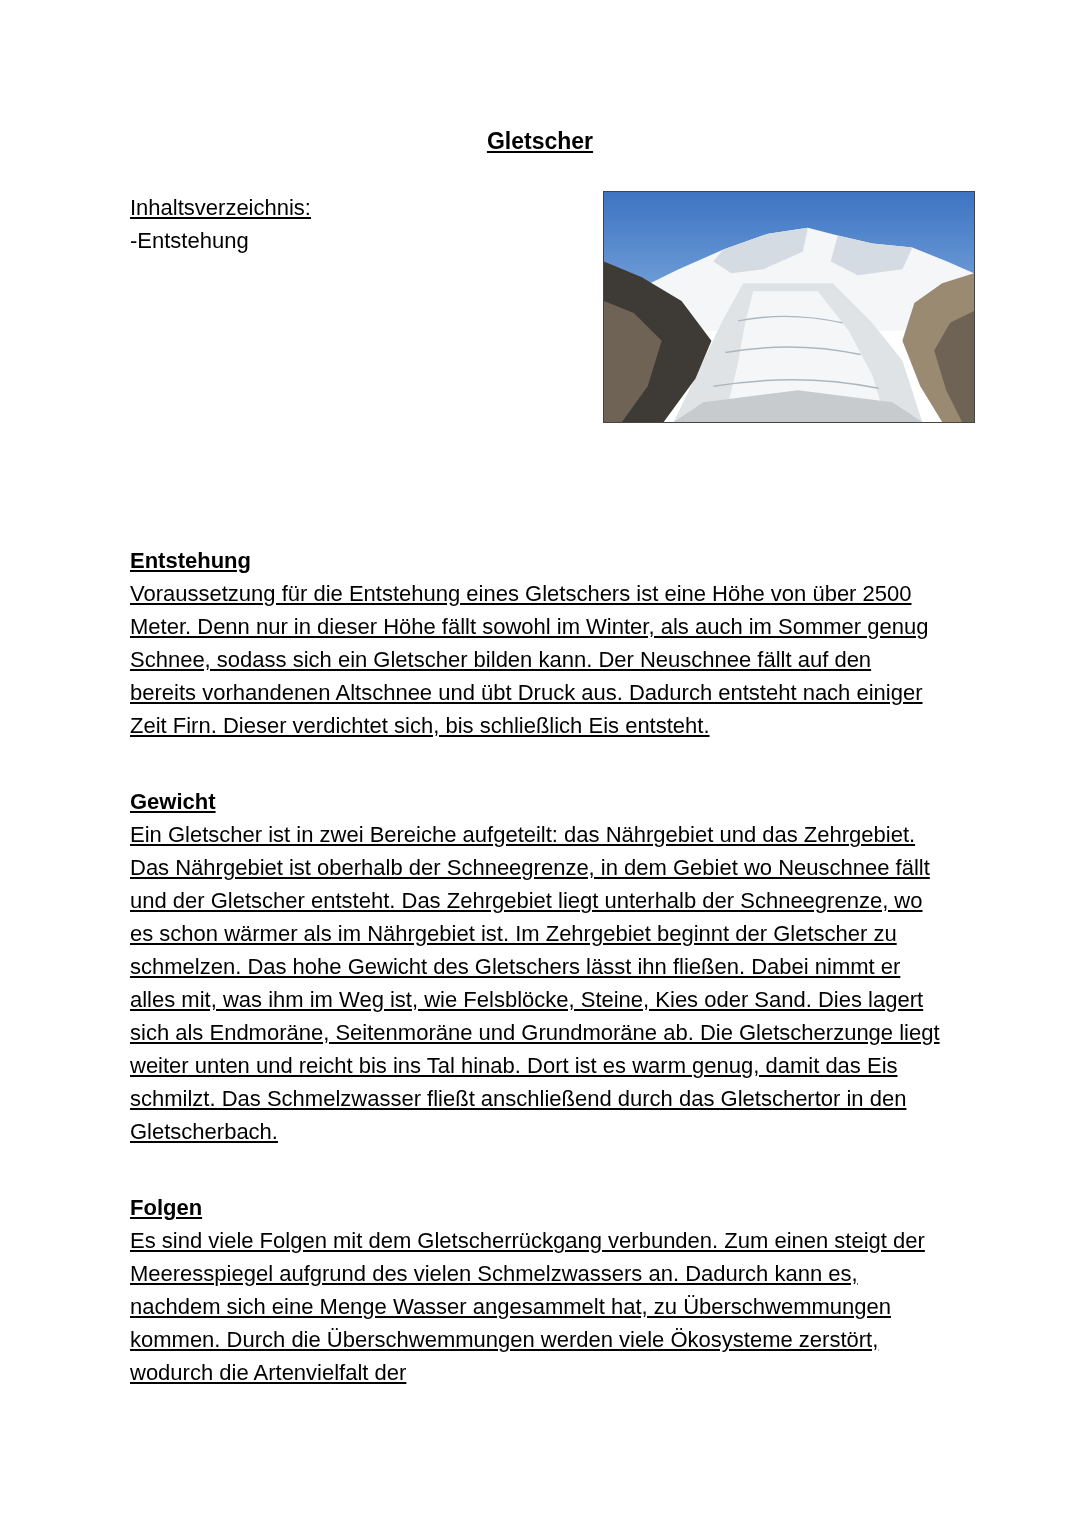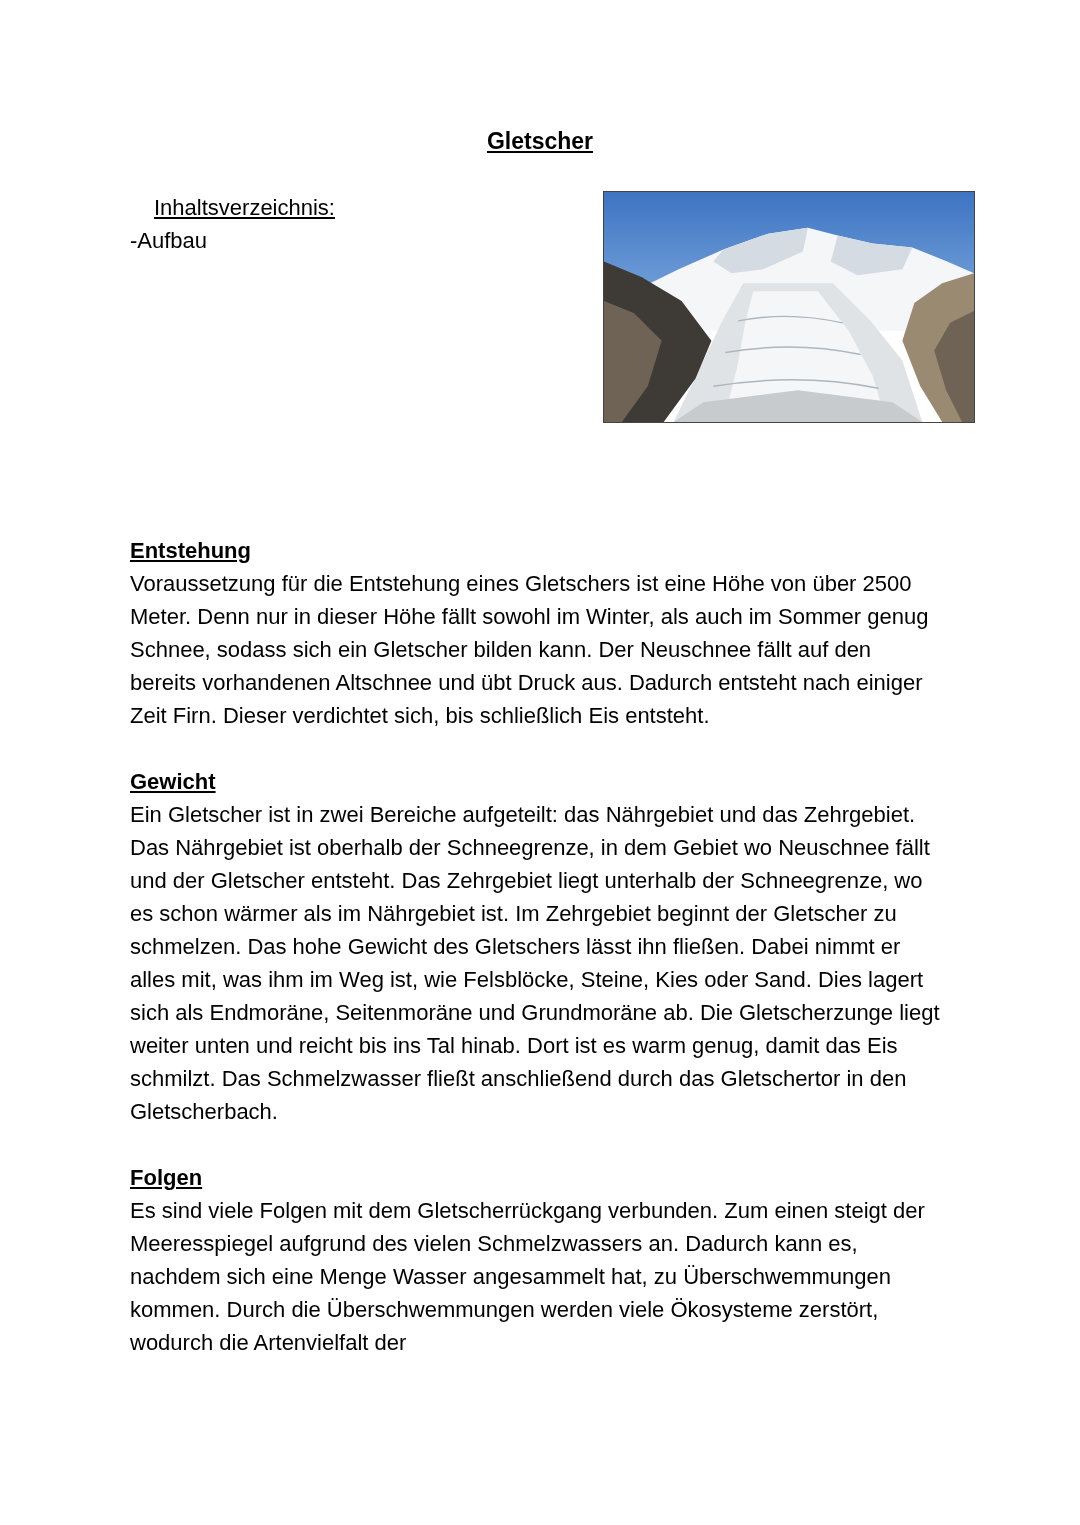--- a/index.html
+++ b/index.html
@@ -36,70 +36,70 @@
     position: relative;
     width: 845px;
     min-height: 310px;
   }
   .toc {
     font-size: 22px;
     line-height: 33px;
   }
   .toc-heading {
     text-decoration: underline;
-    margin-left: 24px;
   }
   .photo-frame {
     position: absolute;
     top: 0;
     right: 0;
     width: 372px;
     height: 232px;
     border: 1px solid #444444;
     box-sizing: border-box;
     overflow: hidden;
   }
   .photo-frame svg {
     display: block;
     width: 100%;
     height: 100%;
   }
   .section {
     width: 812px;
-    margin-top: 33px;
+    margin-top: 43px;
     font-size: 22px;
     line-height: 33px;
   }
   .section:first-of-type {
     margin-top: 15px;
   }
   .section h2 {
     font-size: 22px;
     line-height: 33px;
     font-weight: bold;
     text-decoration: underline;
     margin: 0;
     padding: 0;
   }
   .section p {
     margin: 0;
     padding: 0;
+    text-decoration: underline;
   }
 </style>
 </head>
 <body>
 
 <div class="page">
 
   <h1 class="doc-title">Gletscher</h1>
 
   <div class="toc-photo-row">
     <div class="toc">
       <div class="toc-heading">Inhaltsverzeichnis:</div>
-      <div>-Aufbau</div>
+      <div>-Entstehung</div>
     </div>
 
     <div class="photo-frame">
       <svg viewBox="0 0 372 232" preserveAspectRatio="none" aria-hidden="true">
         <defs>
           <linearGradient id="skyGrad" x1="0" y1="0" x2="0" y2="1">
             <stop offset="0" stop-color="#3d74c2"></stop>
             <stop offset="1" stop-color="#7aa6dc"></stop>
           </linearGradient>
         </defs>

